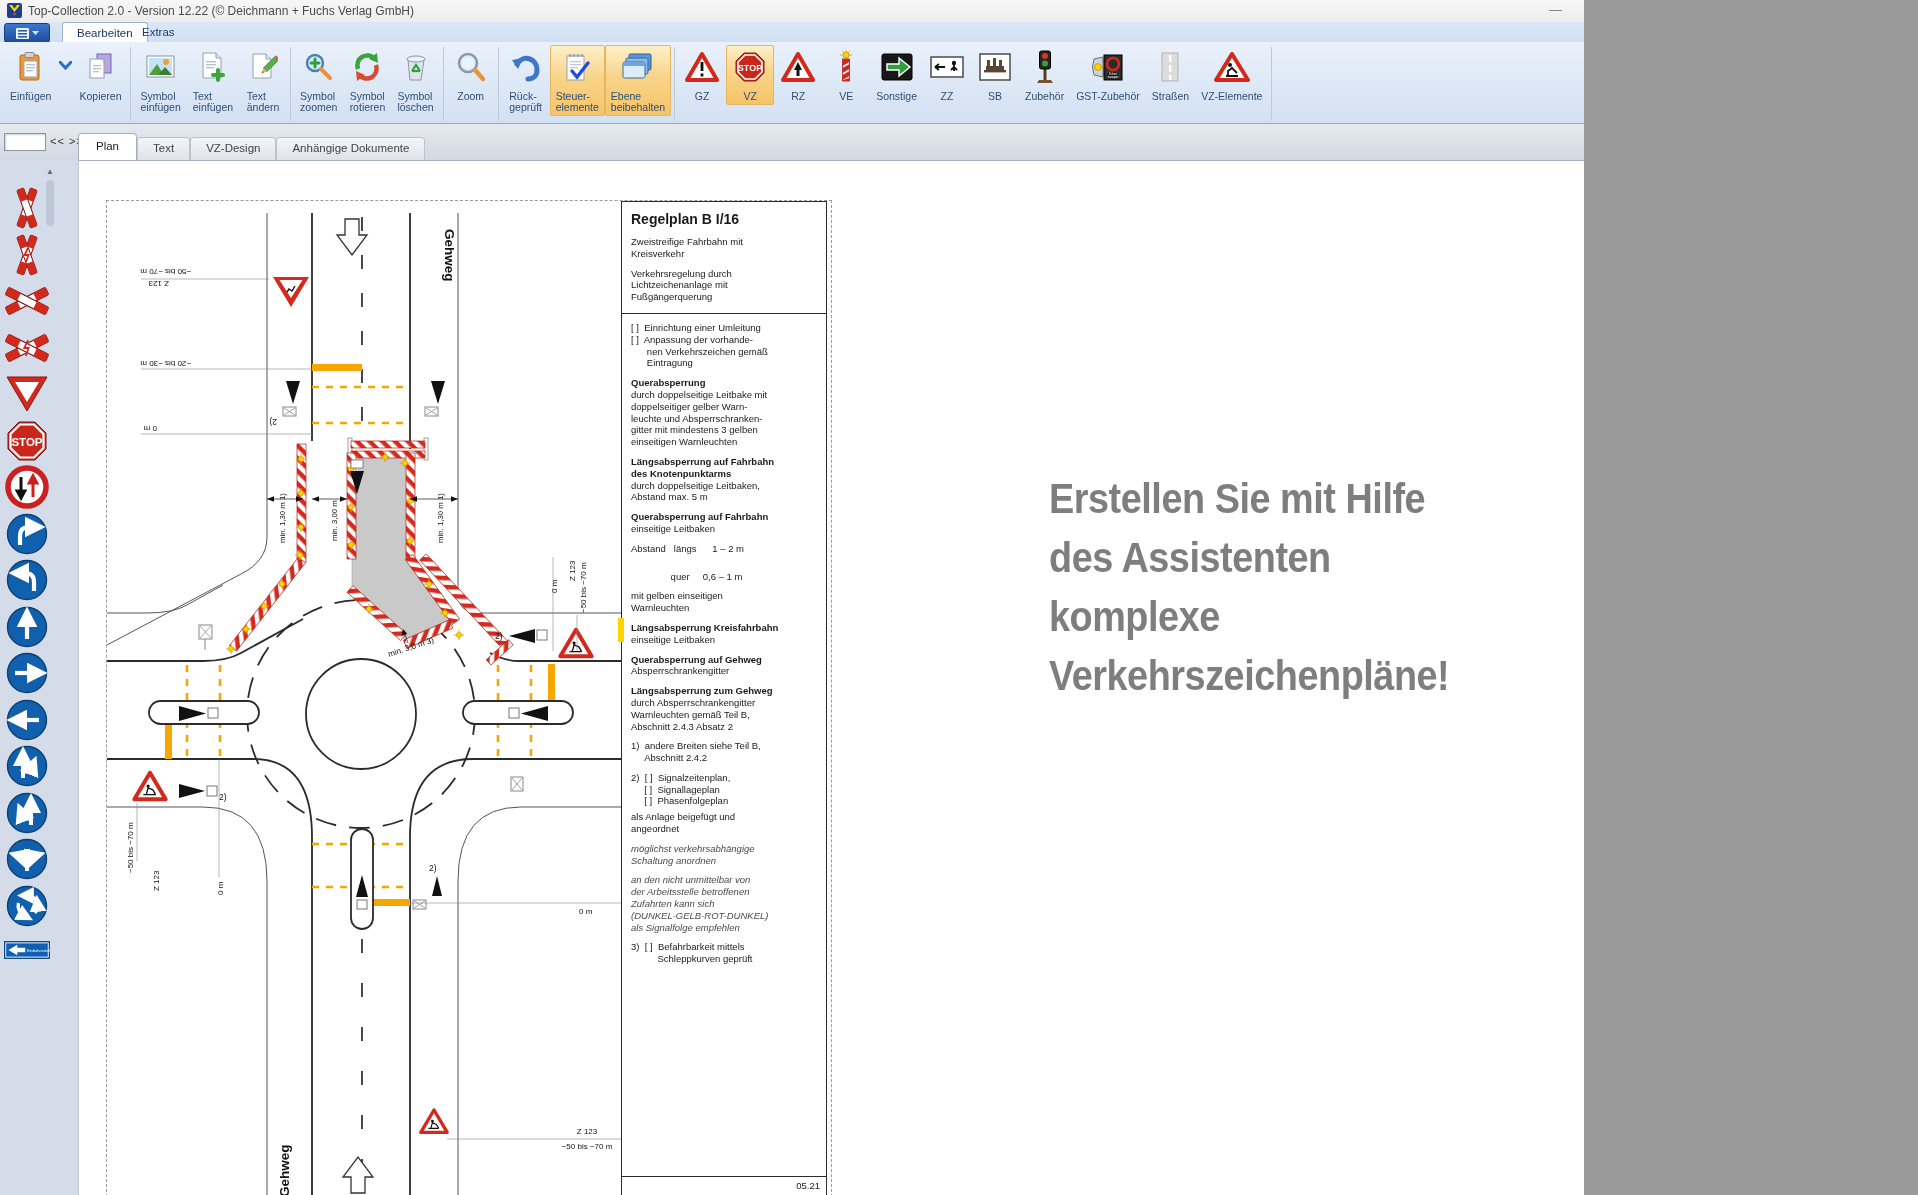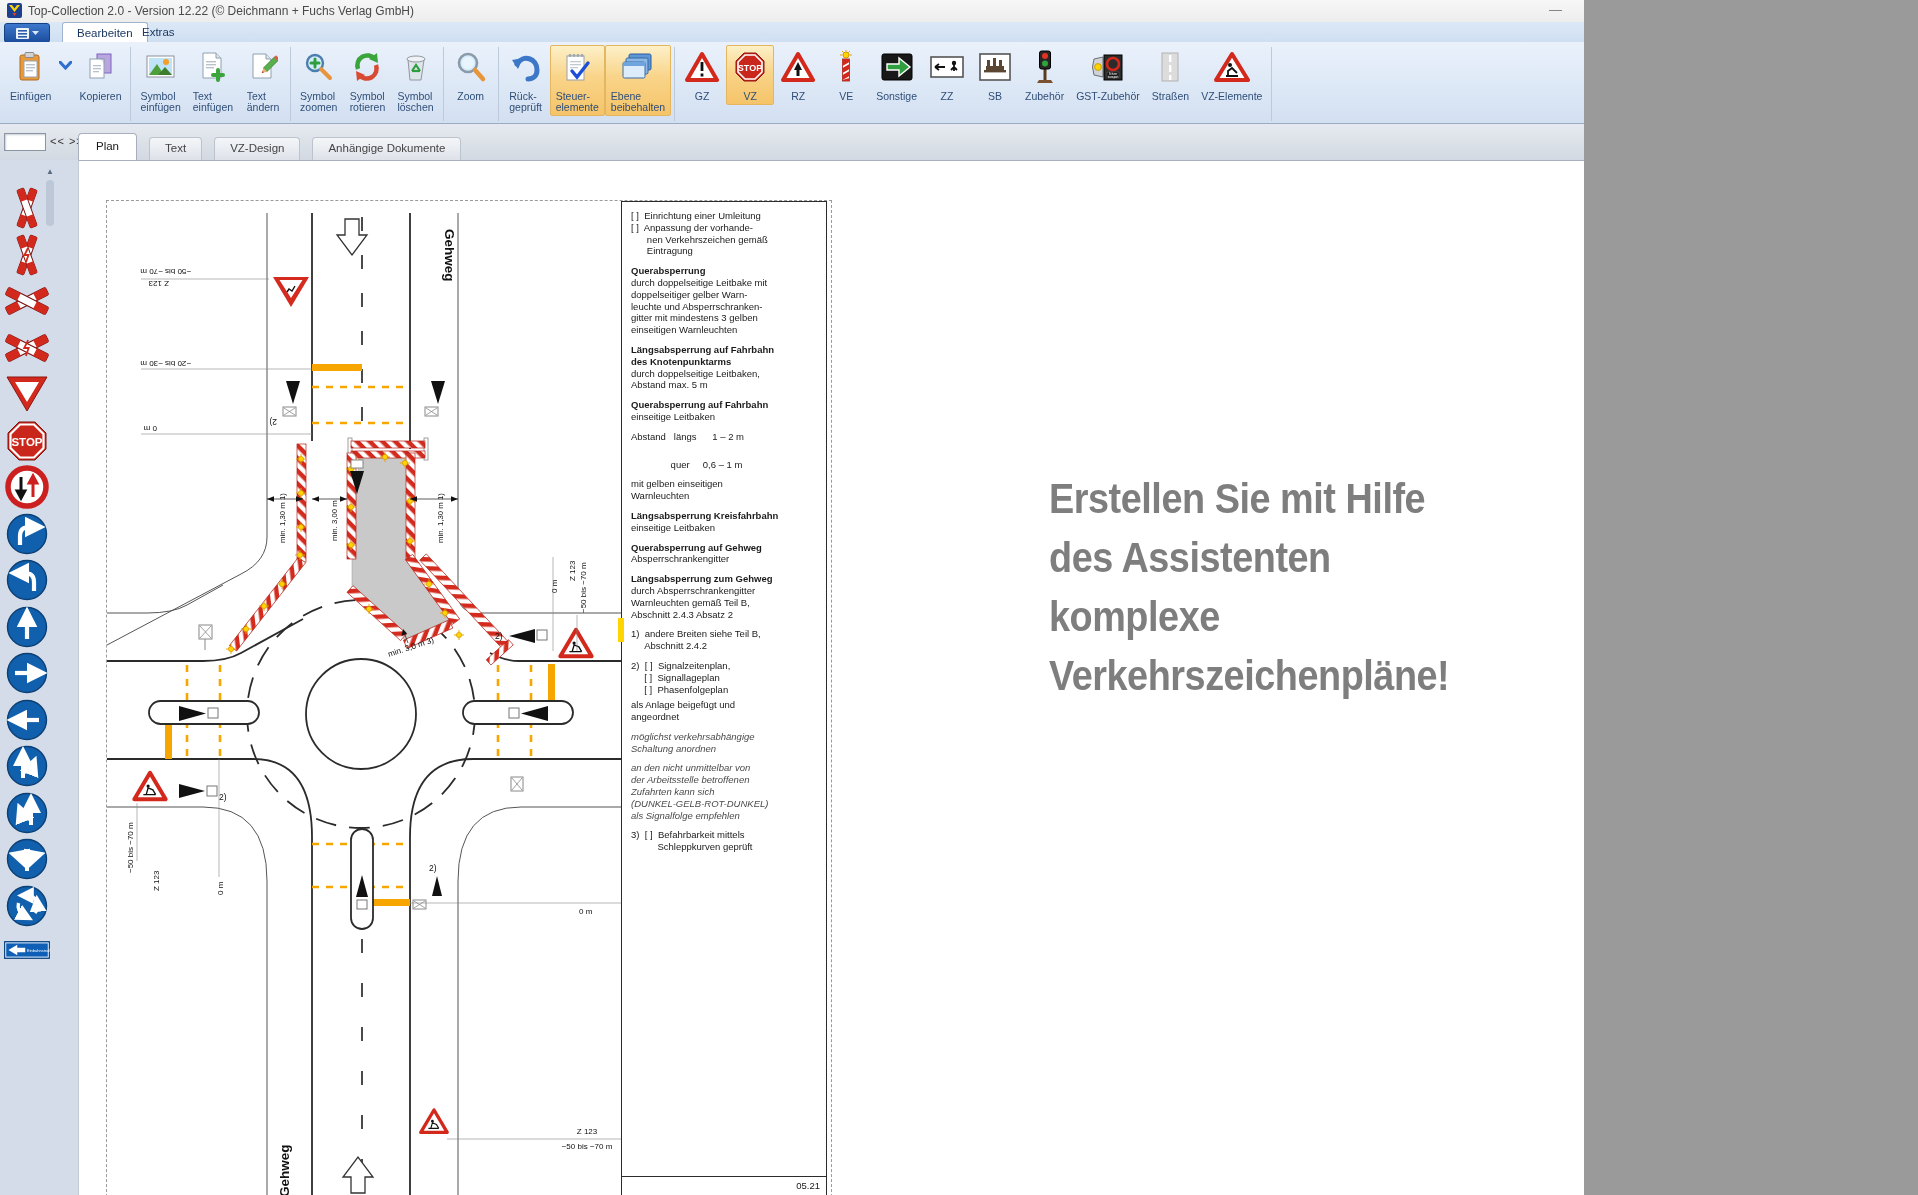--- a/index.html
+++ b/index.html
@@ -23,21 +23,21 @@
   .tbtn.hl{background:linear-gradient(#fdf0c8,#f9d489 45%,#f5c469);border:1px solid #e4b65f;}
   .ticon{width:36px;height:36px;display:flex;align-items:center;justify-content:center;}
   .tlabel{font-size:10.5px;line-height:11px;color:#2f4e78;white-space:pre-line;margin-top:6px;}
   .tsep{width:1px;align-self:stretch;background:#bccadc;margin:2px 3px;}
   .chev{display:flex;align-items:center;justify-content:center;width:16px;height:40px;}
 
   
   .subbar{position:absolute;left:0;top:124px;width:100%;height:37px;background:linear-gradient(#e6eaf0,#d2d8e1);}
   .pagefield{position:absolute;left:4px;top:9px;width:40px;height:16px;background:#fff;border:1px solid #8b95a3;box-shadow:inset 1px 1px 2px #c9ced6;}
   .pager{position:absolute;left:50px;top:11px;font-size:11px;color:#333;letter-spacing:1px;}
-  .doctabs{position:absolute;left:78px;bottom:0;display:flex;align-items:flex-end;gap:12px;}
+  .doctabs{position:absolute;left:78px;bottom:0;display:flex;align-items:flex-end;gap:0;}
   .dtab{font-size:11.5px;color:#444;background:linear-gradient(#f4f6f9,#dde1e8);border:1px solid #bcc3cd;border-bottom:none;border-radius:4px 4px 0 0;padding:4px 15px 5px;height:14px;}
   .dtab.active{background:#fff;border:1px solid #a8b0bd;border-bottom:none;color:#1a1a1a;padding:6px 17px 6px;height:15px;}
 
   
   .content{position:absolute;left:78px;top:160px;right:0;bottom:0;background:#fff;border-top:1px solid #a8b0bd;border-left:1px solid #c5cbd4;}
   .sidebar{position:absolute;left:0;top:160px;width:78px;bottom:0;background:#d3dce8;}
   .sideitems{position:absolute;left:3px;top:26px;width:48px;display:flex;flex-direction:column;align-items:center;}
   .sitem{width:46px;height:44px;margin-bottom:2.5px;display:flex;align-items:center;justify-content:center;}
   .scrollup{position:absolute;left:44px;top:6px;width:12px;height:12px;font-size:8px;color:#5a6b80;text-align:center;line-height:12px;}
   .scrollthumb{position:absolute;left:46px;top:20px;width:8px;height:46px;background:#bcc8d8;border-radius:4px;}
@@ -800,20 +800,28 @@
           <text x="480" y="933" font-size="8" text-anchor="middle">Z 123</text>
           <text x="480" y="948" font-size="8" text-anchor="middle">−50 bis −70 m</text>
         </g>
 
         <text transform="translate(338,28) rotate(90)" font-size="13.5" font-weight="bold" fill="#111">Gehweg</text>
         <text transform="translate(182,996) rotate(-90)" font-size="13.5" font-weight="bold" fill="#111">Gehweg</text>
       </svg>
 
       <div class="panel">
         <div class="ymark"></div>
+        <div class="phead">
+          <div class="ph1">Regelplan B I/16</div>
+          <div class="pb">Zweistreifige Fahrbahn mit
+Kreisverkehr</div>
+          <div class="pb">Verkehrsregelung durch
+Lichtzeichenanlage mit
+Fußgängerquerung</div>
+        </div>
         <div class="pmain">
           <div class="pb" style="margin-bottom:0">[ ]  Einrichtung einer Umleitung</div>
           <div class="pb">[ ]  Anpassung der vorhande-
       nen Verkehrszeichen gemäß
       Eintragung</div>
           <div class="pb pbh">Querabsperrung</div>
           <div class="pb">durch doppelseitige Leitbake mit
 doppelseitiger gelber Warn-
 leuchte und Absperrschranken-
 gitter mit mindestens 3 gelben

